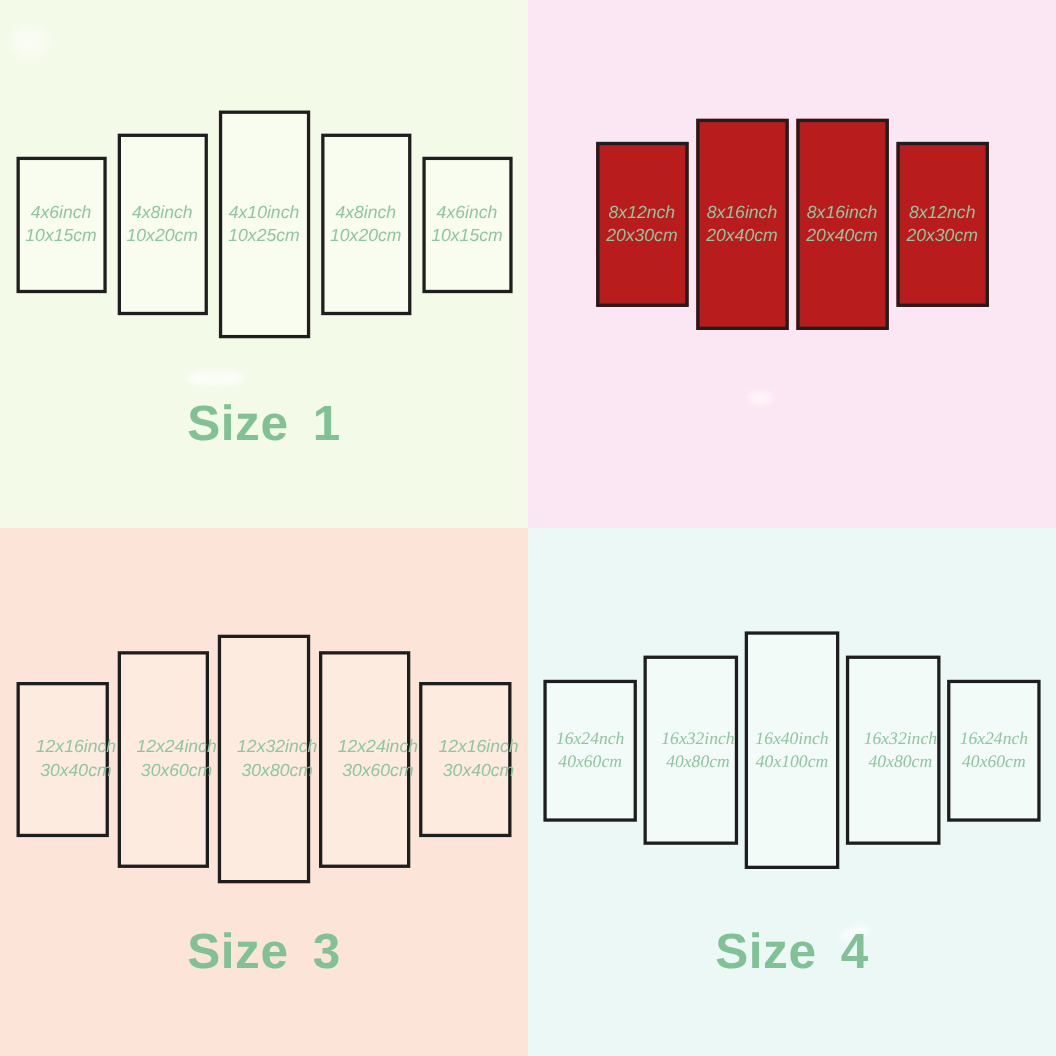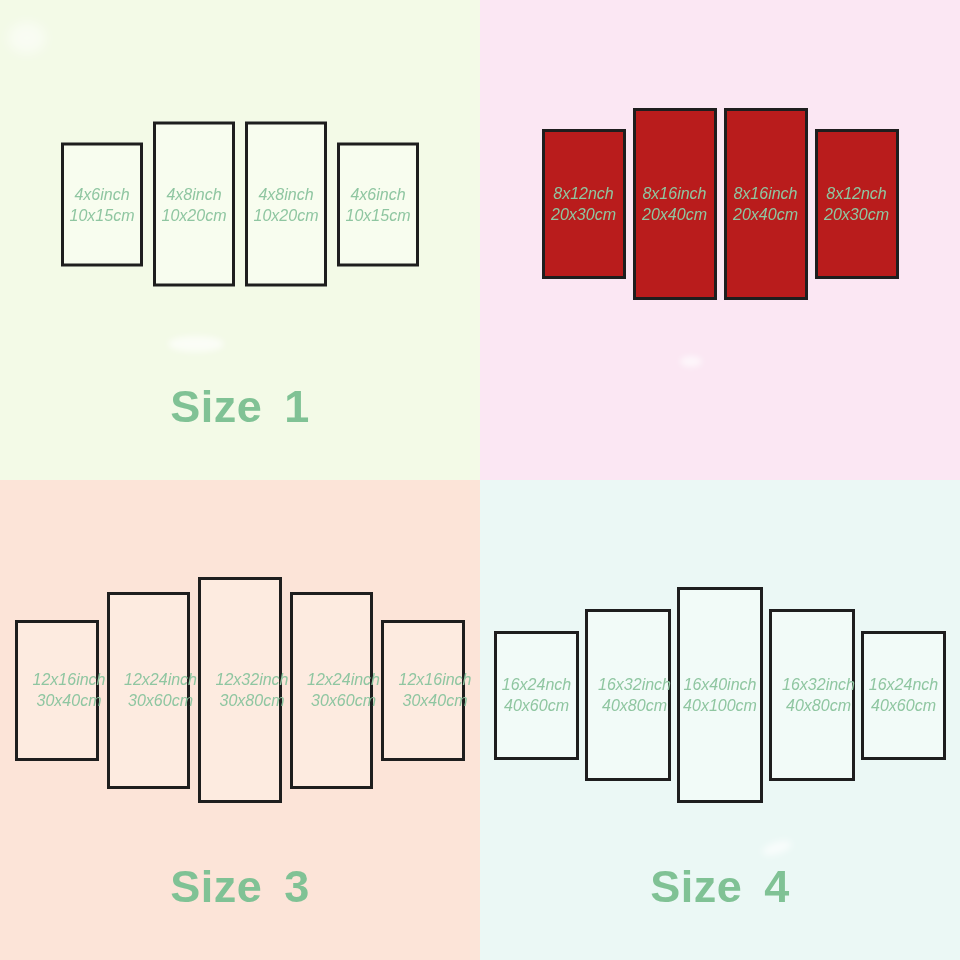--- a/index.html
+++ b/index.html
@@ -21,21 +21,21 @@
   .q4 { background: #ebf8f5; }
 
   .panels {
     position: absolute; left: 0; right: 0;
     display: flex; justify-content: center; align-items: center;
     transform: translateY(-50%);
   }
   .q1 .panels { top: 204px; gap: 10px; }
   .q2 .panels { top: 204px; gap: 7px; }
   .q3 .panels { top: 210px; gap: 8px; }
-  .q4 .panels { top: 215px; gap: 6px; }
+  .q4 .panels { top: 202px; gap: 6px; font-family: Liberation Serif, serif; }
 
   .panel {
     box-sizing: border-box;
     border: 3px solid #1e1e1e;
     display: flex; flex-direction: column;
     justify-content: center; align-items: center;
     flex: none;
   }
   .q1 .panel { background: #f8fdef; }
   .q2 .panel { background: #b91c1c; }
@@ -61,21 +61,21 @@
   .dim {
     font-style: italic;
     font-size: 16px;
     line-height: 21px;
     color: #8fc6a1;
     text-align: center;
     white-space: nowrap;
   }
 
   .title {
-    position: absolute; top: 383px; left: 0; right: 0;
+    position: absolute; top: 361px; left: 0; right: 0;
     margin: 0;
     text-align: center;
     font-weight: 700;
     font-size: 45px;
     line-height: 48px;
     letter-spacing: 0.5px;
     word-spacing: 9px;
     color: #80c295;
   }
 
@@ -100,20 +100,24 @@
     <div class="smudge sm-d"></div>
     <div class="panels">
       <div class="panel p1">
         <div class="dim">4x6inch</div>
         <div class="dim">10x15cm</div>
       </div>
       <div class="panel p2">
         <div class="dim">4x8inch</div>
         <div class="dim">10x20cm</div>
       </div>
+      <div class="panel p3">
+        <div class="dim">4x10inch</div>
+        <div class="dim">10x25cm</div>
+      </div>
       <div class="panel p4">
         <div class="dim">4x8inch</div>
         <div class="dim">10x20cm</div>
       </div>
       <div class="panel p5">
         <div class="dim">4x6inch</div>
         <div class="dim">10x15cm</div>
       </div>
     </div>
     <div class="smudge sm-a"></div>

